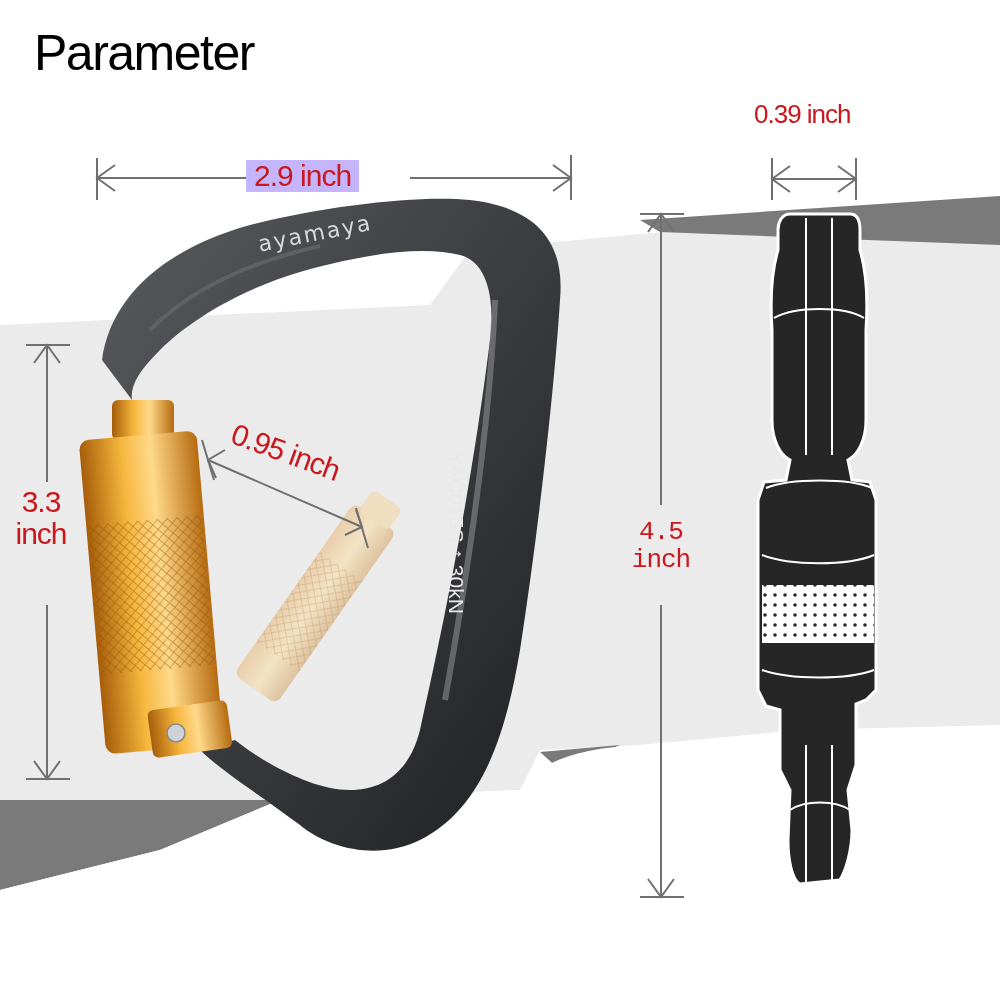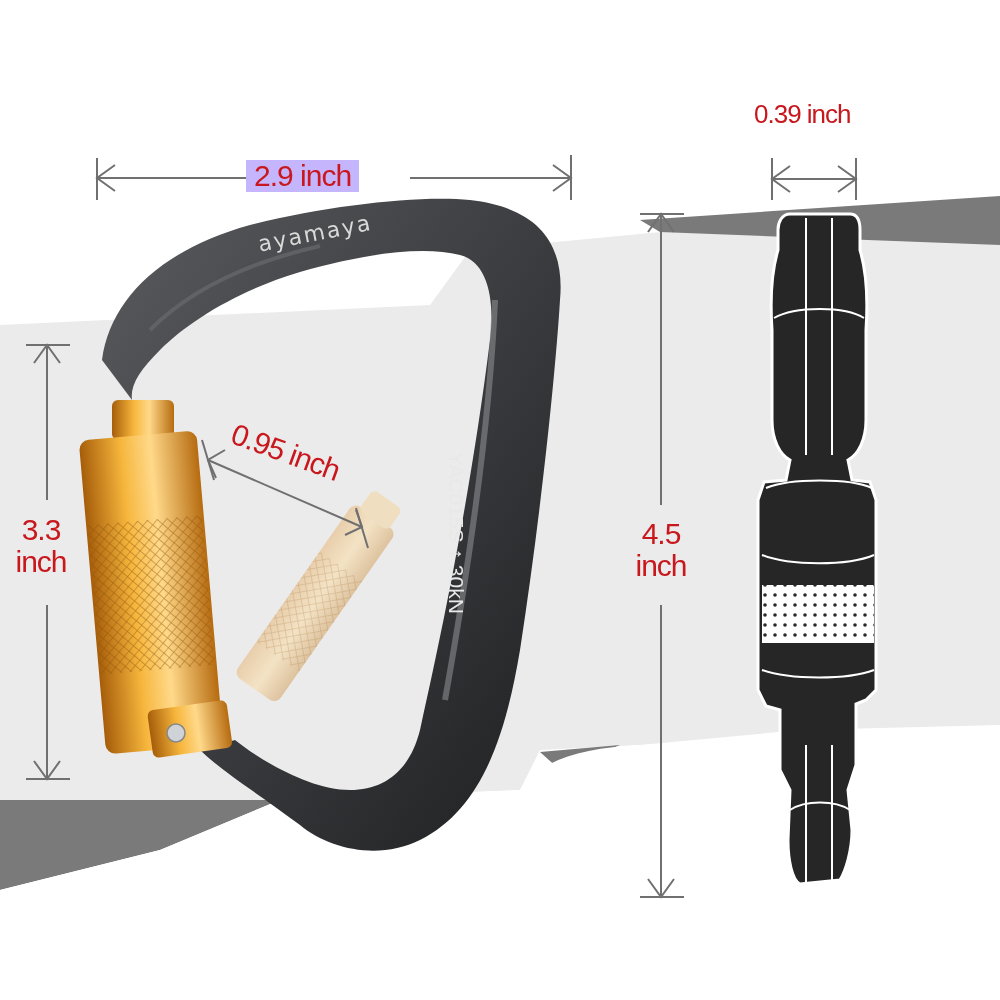--- a/index.html
+++ b/index.html
@@ -2,22 +2,22 @@
 <html><head>
 <meta charset="utf-8">
 <style>
   html, body { margin: 0; padding: 0; }
   body { width: 1000px; height: 1000px; background: #ffffff; overflow: hidden; position: relative; font-family: "Liberation Sans", sans-serif; }
   .stage { position: absolute; left: 0; top: 0; width: 1000px; height: 1000px; }
   .title { position: absolute; left: 34px; top: 24px; font-size: 50px; color: #000; letter-spacing: -1.5px; font-family: "Liberation Sans", sans-serif; }
   .dim-label { position: absolute; color: #c8171d; font-family: "Liberation Sans", sans-serif; letter-spacing: -1px; text-align: center; line-height: 1.08; white-space: nowrap; }
   .lbl-w { left: 246px; top: 160px; font-size: 30px; background: #c4b5fd; padding: 0 8px; }
   .lbl-t { left: 754px; top: 100px; font-size: 26px; }
-  .lbl-h1 { left: 4px; top: 510px; font-size: 30px; width: 74px; background: #ecebeb; padding: 4px 0; }
-  .lbl-h2 { left: 624px; top: 514px; font-size: 30px; width: 74px; background: #ecebeb; padding: 4px 0; }
+  .lbl-h1 { left: 4px; top: 482px; font-size: 30px; width: 74px; background: #ecebeb; padding: 4px 0; }
+  .lbl-h2 { left: 624px; top: 514px; font-size: 26px; width: 74px; background: #ecebeb; padding: 4px 0; font-family: Liberation Mono, monospace; }
   .lbl-gate { left: 238px; top: 418px; font-size: 30px; transform: rotate(20deg); transform-origin: left top; }
   .brand { position: absolute; left: 256px; top: 232px; font-size: 22px; color: #d9d9d9; letter-spacing: 2px; transform: rotate(-11deg); transform-origin: left top; font-family: "DejaVu Sans", sans-serif; }
   .spec { position: absolute; left: 468px; top: 452px; font-size: 21px; color: #e8e8e8; transform: rotate(90deg) ; transform-origin: left top; white-space: nowrap; font-family: "Liberation Sans", sans-serif; }
   svg { position: absolute; left: 0; top: 0; }
 </style>
 </head>
 <body>
 
 <div class="stage">
 
@@ -123,20 +123,21 @@
       <path d="M766,488 C790,478 850,478 872,488" stroke="#fff" stroke-width="2" fill="none"></path>
       <path d="M762,555 C790,566 848,566 874,555" stroke="#fff" stroke-width="2" fill="none"></path>
       <rect x="762" y="585" width="112" height="58" fill="url(#dots)"></rect>
       <path d="M762,670 C790,680 848,680 874,670" stroke="#fff" stroke-width="2" fill="none"></path>
       <line x1="806" y1="745" x2="806" y2="882" stroke="#fff" stroke-width="2"></line>
       <line x1="832" y1="745" x2="832" y2="882" stroke="#fff" stroke-width="2"></line>
       <path d="M790,810 C805,800 835,800 850,810" stroke="#fff" stroke-width="2" fill="none"></path>
     </g>
   </svg>
 
+  <div class="title">Parameter</div>
 
   <div class="brand">ayamaya</div>
   <div class="spec">YAC015S ↕ 30kN</div>
 
   <div class="dim-label lbl-w">2.9 inch</div>
   <div class="dim-label lbl-t">0.39 inch</div>
   <div class="dim-label lbl-gate">0.95 inch</div>
 
   <div class="dim-label lbl-h1">
     <div>3.3</div>

